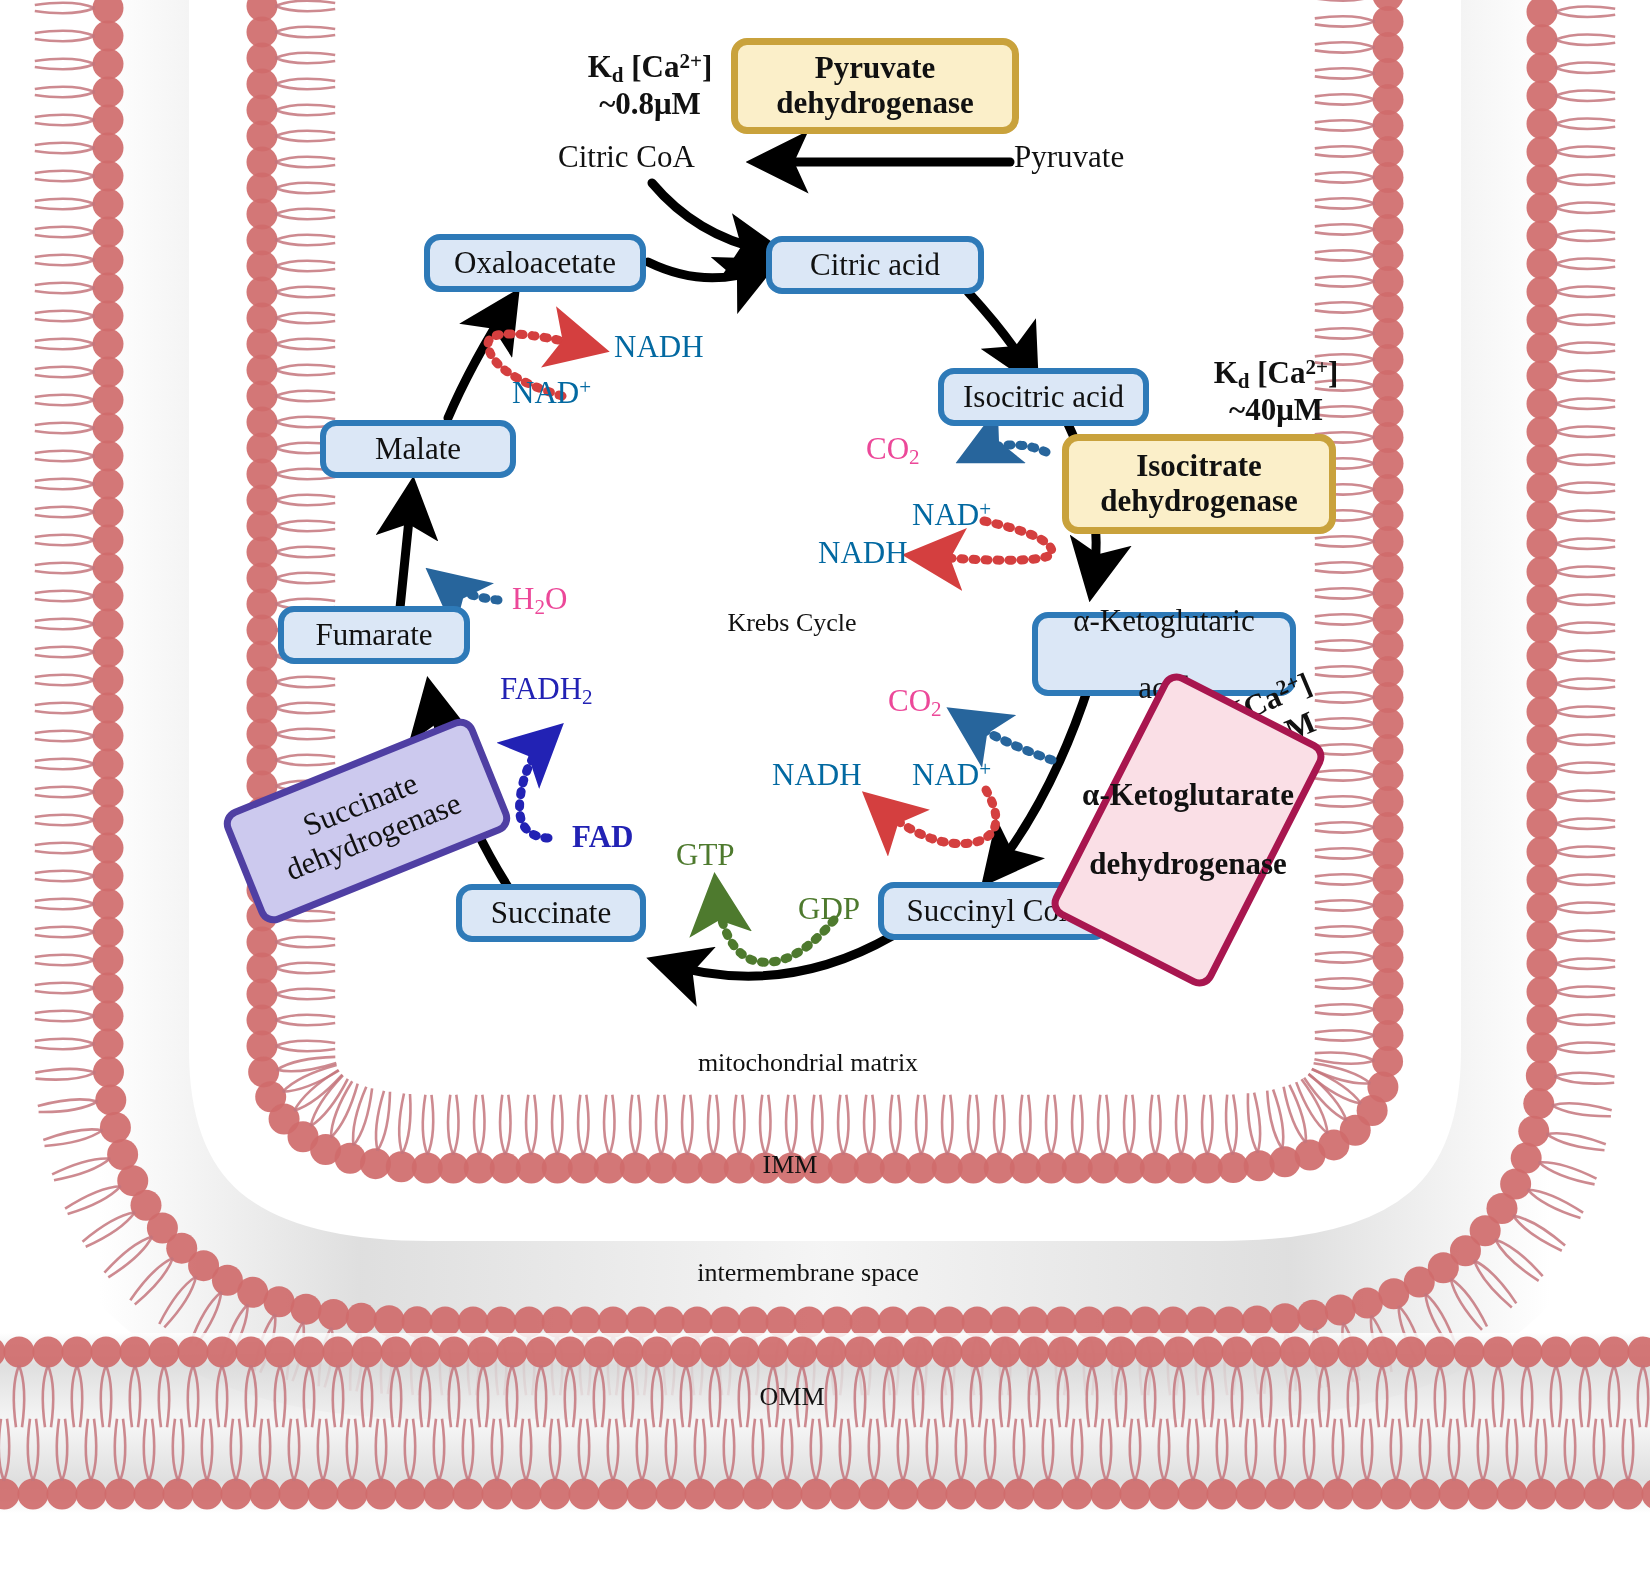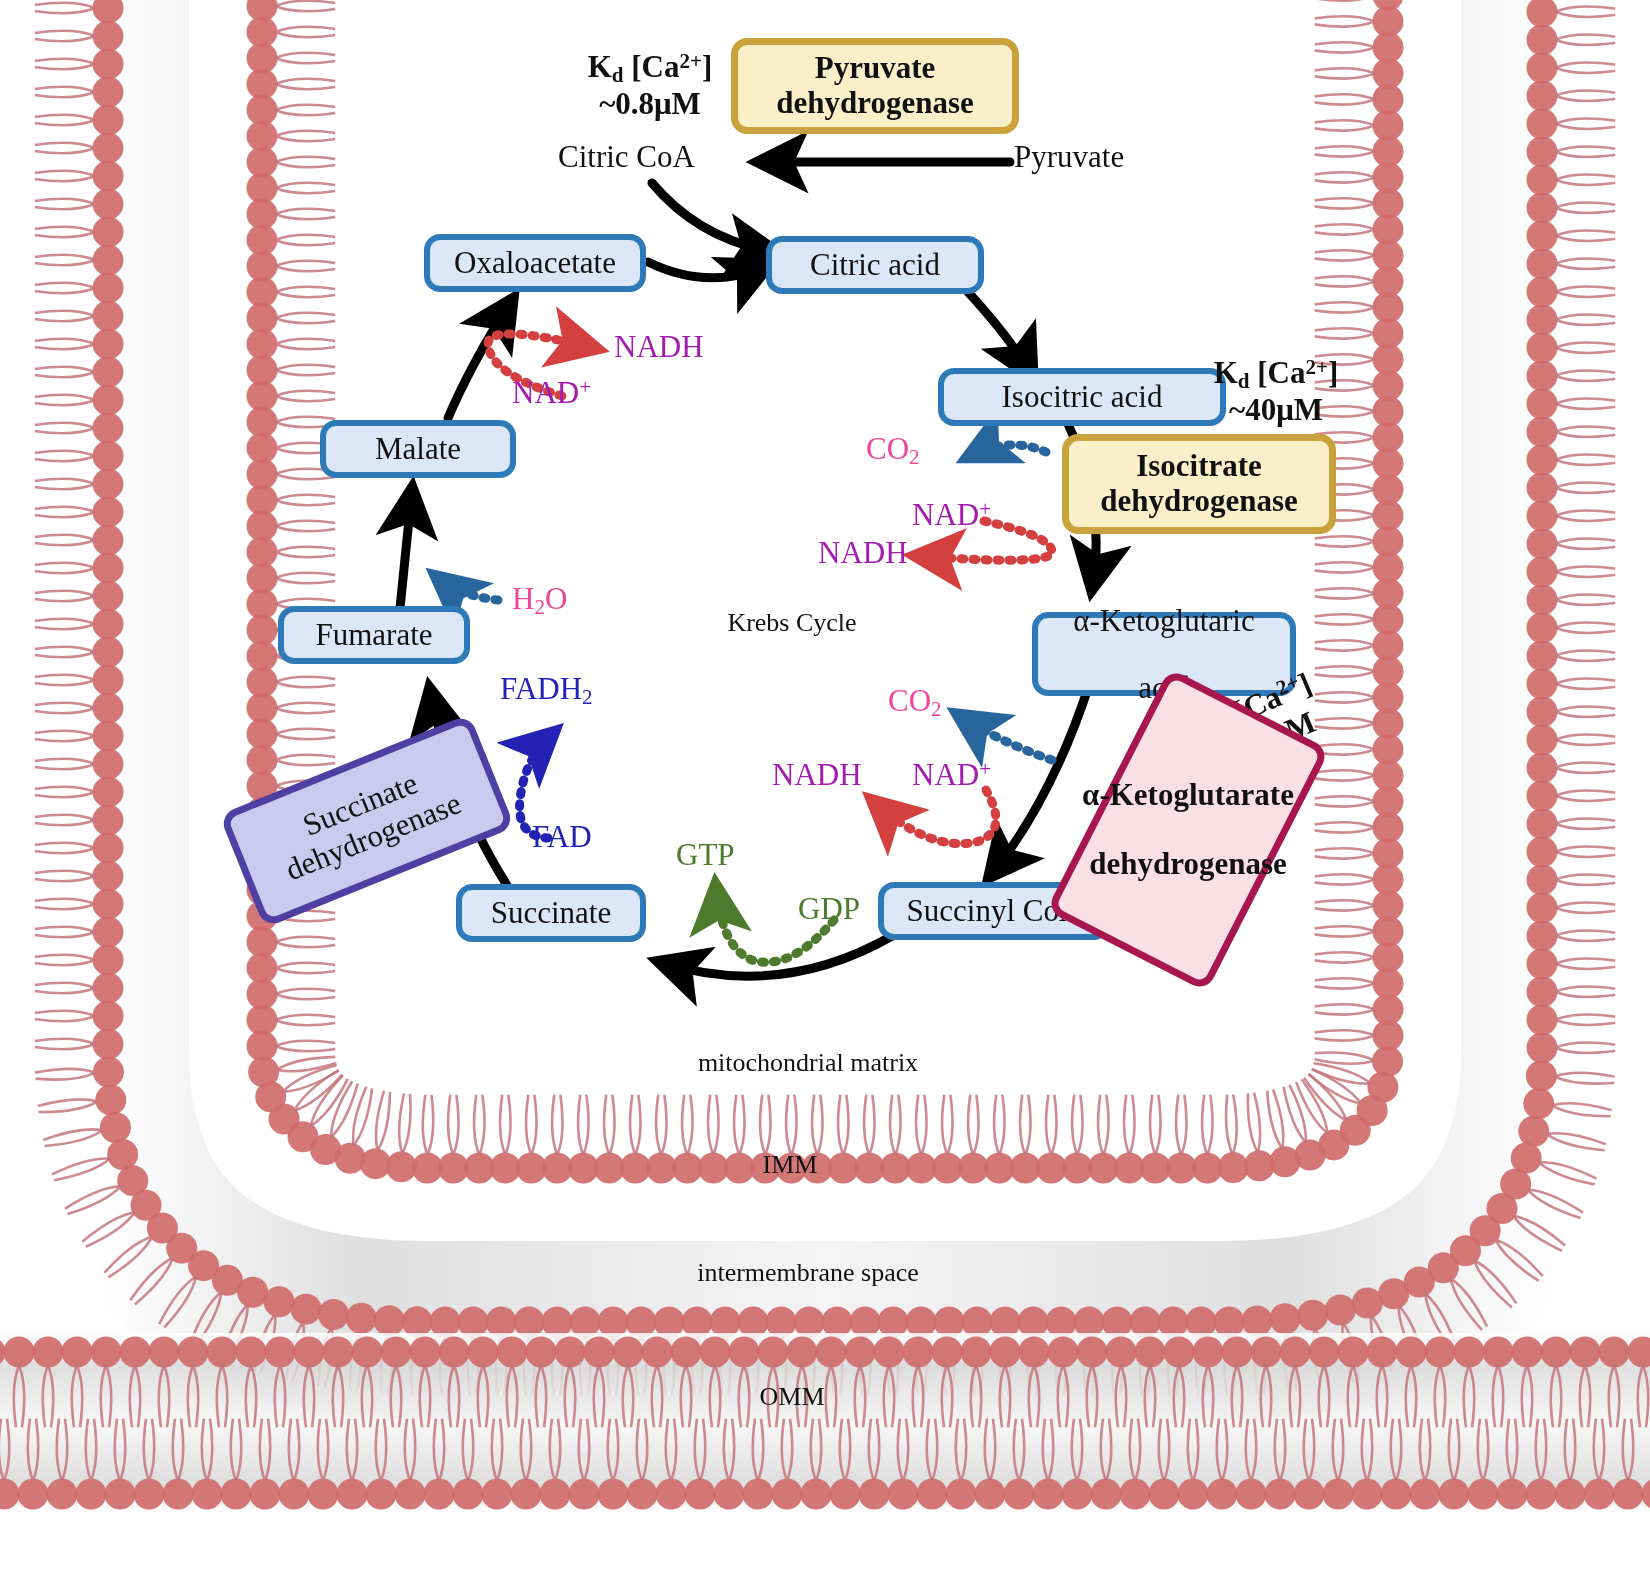--- a/index.html
+++ b/index.html
@@ -23,21 +23,21 @@
   .ebox.lav{background:#ccc9ee;border:7px solid #4f3fa3;color:#111;font-size:31px;}
   .ebox.rot-kgdh{transform:rotate(-63deg);}
   .ebox.rot-sdh{transform:rotate(-22deg);}
   .ebox.rot-sdh span{font-weight:normal;}
   .ebox.rot-kgdh span{display:block;}
 
   
   .lab{position:absolute;z-index:42;white-space:nowrap;color:#111;font-size:31px;line-height:1.12;}
   .lab.center{transform:translateX(-50%);}
   .lab.bold{font-weight:bold;text-align:center;}
-  .lab.red{color:#a21caf;text-align:right;}
+  .lab.red{color:#0369a1;text-align:right;}
   .lab.blue{color:#ec4899;}
   .lab.navy{color:#2222b4;}
   .lab.green{color:#4e7a2e;}
   .lab.big{font-size:26px;}
   .lab.rot-kd{transform:rotate(-23deg);text-align:center;font-weight:bold;}
   sub{font-size:.68em;vertical-align:-.22em;}
   sup{font-size:.68em;vertical-align:.44em;}
 </style>
 </head>
 <body>
@@ -1322,21 +1322,21 @@
   <div class="lab" style="left:558px;top:140px;">Citric CoA</div>
 
   <div class="mbox" style="left:424px;top:234px;width:222px;height:58px;">
     <span>Oxaloacetate</span>
   </div>
 
   <div class="mbox" style="left:766px;top:236px;width:218px;height:58px;">
     <span>Citric acid</span>
   </div>
 
-  <div class="mbox" style="left:938px;top:368px;width:288px;height:58px;">
+  <div class="mbox" style="left:938px;top:368px;width:211px;height:58px;">
     <span>Isocitric acid</span>
   </div>
 
   <div class="mbox" style="left:1032px;top:612px;width:264px;height:84px;">
     <span>
       <span>α-Ketoglutaric</span><br><span>acid</span>
     </span>
   </div>
 
   <div class="mbox" style="left:878px;top:882px;width:232px;height:58px;">
@@ -1392,21 +1392,21 @@
   </div>
 
   <div class="lab blue" style="left:512px;top:582px;">
     <span>H</span><sub>2</sub>O
   </div>
 
   <div class="lab navy" style="left:500px;top:672px;">
     <span>FADH</span><sub>2</sub>
   </div>
 
-  <div class="lab navy" style="left:532px;top:820px;">FAD</div>
+  <div class="lab navy" style="left:572px;top:820px;font-weight:bold;">FAD</div>
 
   <div class="lab blue" style="left:866px;top:432px;">
     <span>CO</span><sub>2</sub>
   </div>
 
   <div class="lab red" style="left:912px;top:498px;">
     <span>NAD</span><sup>+</sup>
   </div>
 
   <div class="lab red" style="left:818px;top:536px;">NADH</div>

